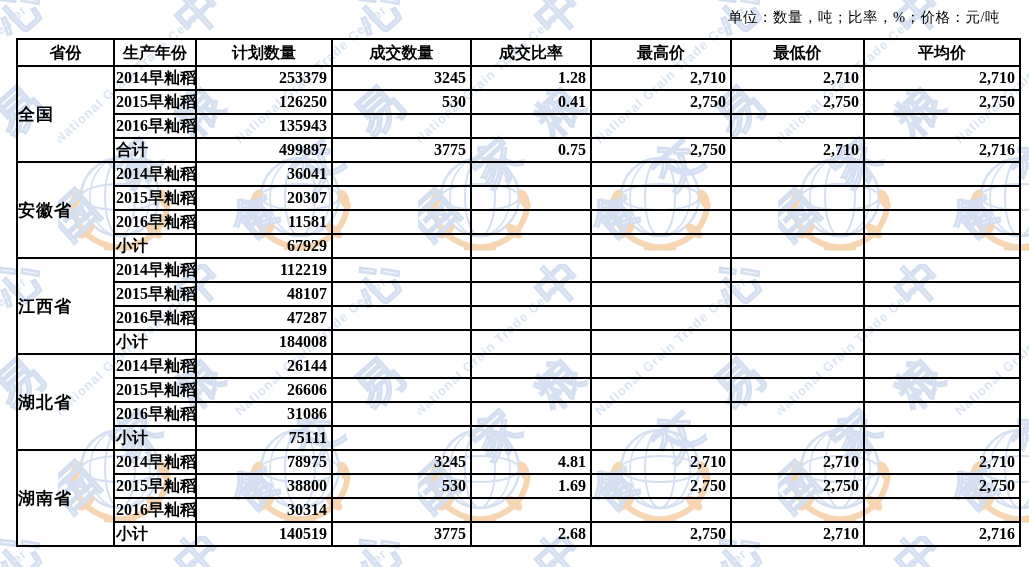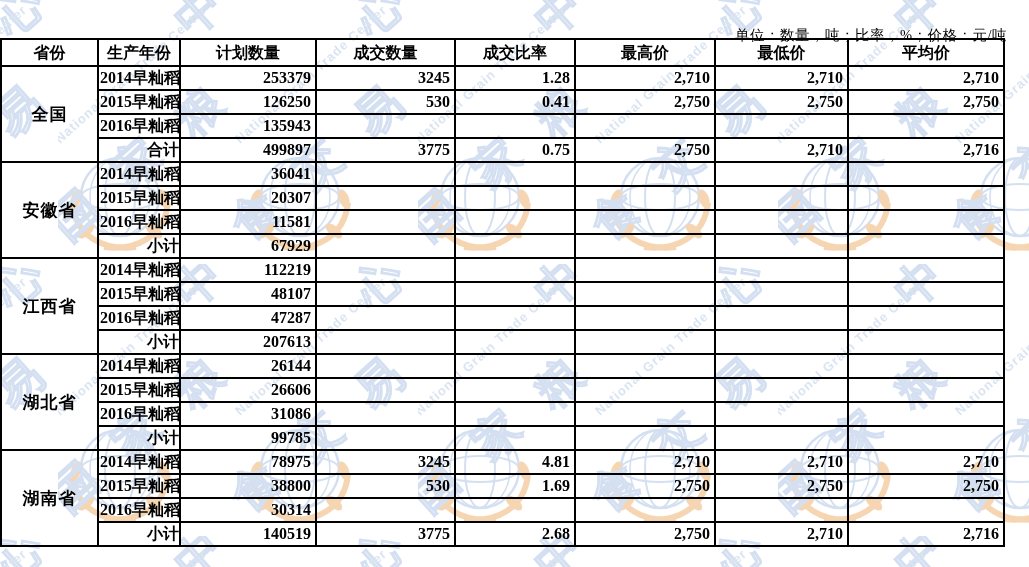--- a/index.html
+++ b/index.html
@@ -1,26 +1,26 @@
 <!DOCTYPE html>
 <html><head>
 <meta charset="utf-8">
 <style>
   html,body{margin:0;padding:0;background:#fff;}
   body{width:1029px;height:567px;font-family:"Liberation Serif","DejaVu Serif",serif;color:#000;}
   .page{position:relative;width:1029px;height:567px;overflow:hidden;background:#fff;}
   .watermark{position:absolute;left:0;top:0;width:1029px;height:567px;z-index:0;}
-  .units{position:absolute;top:8px;right:22px;z-index:2;font-size:14.5px;letter-spacing:.5px;white-space:nowrap;margin-top:18px;}
-  table.results{position:absolute;left:0;top:38px;width:1003px;z-index:1;border-collapse:collapse;table-layout:fixed;background:transparent;}
+  .units{position:absolute;top:8px;right:29px;z-index:2;font-size:14.5px;letter-spacing:.5px;white-space:nowrap;}
+  table.results{position:absolute;left:16px;top:38px;width:1003px;z-index:1;border-collapse:collapse;table-layout:fixed;background:transparent;}
   .results th,.results td{border:2px solid #000;padding:0;overflow:hidden;white-space:nowrap;line-height:1;font-weight:bold;}
   .results th{height:25px;font-size:16px;text-align:center;}
   .results td{height:22px;font-size:16px;}
-  td.prov{text-align:center;font-size:17px;letter-spacing:1px;}
+  td.prov{font-size:17px;letter-spacing:1px;}
   td.year{text-align:left;padding-left:1px;}
-  td.year.sub{text-align:right;padding-left:11px;}
+  td.year.sub{text-align:left;padding-left:1px;}
   td.num{text-align:right;padding-right:4px;}
 </style>
 </head>
 <body>
 
 <div class="page">
 
   <svg class="watermark" width="1029" height="567" viewBox="0 0 1029 567" xmlns="http://www.w3.org/2000/svg">
     <defs>
       <pattern id="wm" x="58" y="-8" width="360" height="272" patternUnits="userSpaceOnUse">
@@ -199,21 +199,21 @@
         <td class="year">2016早籼稻</td>
         <td class="num">47287</td>
         <td class="num"></td>
         <td class="num"></td>
         <td class="num"></td>
         <td class="num"></td>
         <td class="num"></td>
       </tr>
       <tr>
         <td class="year sub">小计</td>
-        <td class="num">207613</td>
+        <td class="num">184008</td>
         <td class="num"></td>
         <td class="num"></td>
         <td class="num"></td>
         <td class="num"></td>
         <td class="num"></td>
       </tr>
 
       <tr>
         <td class="prov" rowspan="4">湖北省</td>
         <td class="year">2014早籼稻</td>
@@ -237,21 +237,21 @@
         <td class="year">2016早籼稻</td>
         <td class="num">31086</td>
         <td class="num"></td>
         <td class="num"></td>
         <td class="num"></td>
         <td class="num"></td>
         <td class="num"></td>
       </tr>
       <tr>
         <td class="year sub">小计</td>
-        <td class="num">99785</td>
+        <td class="num">75111</td>
         <td class="num"></td>
         <td class="num"></td>
         <td class="num"></td>
         <td class="num"></td>
         <td class="num"></td>
       </tr>
 
       <tr>
         <td class="prov" rowspan="4">湖南省</td>
         <td class="year">2014早籼稻</td>

